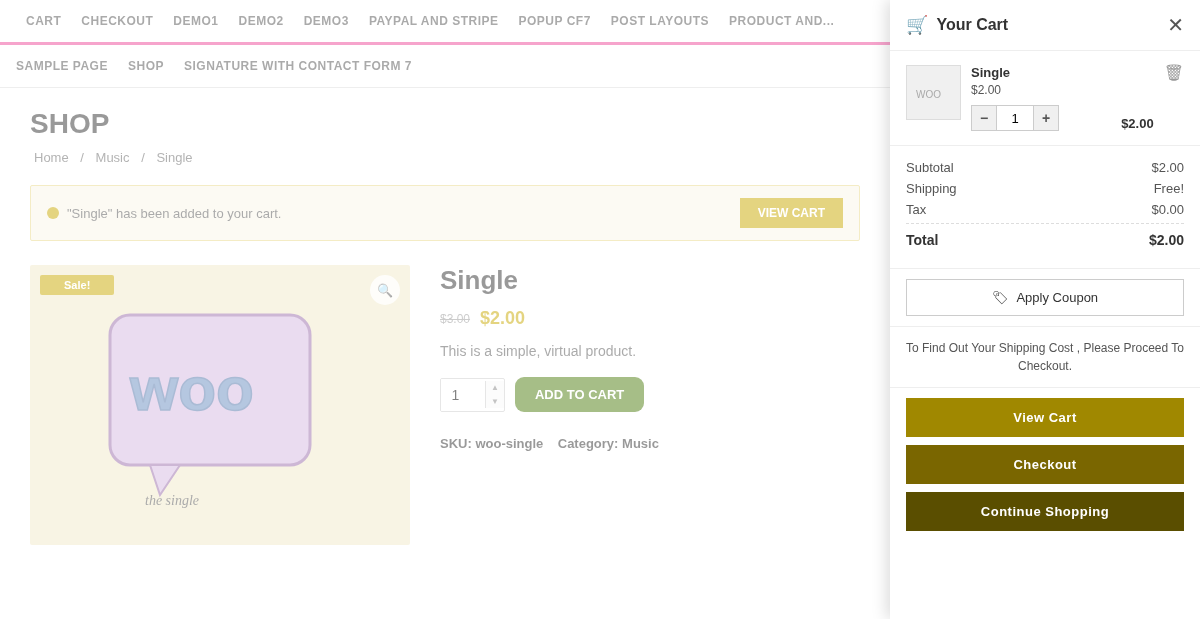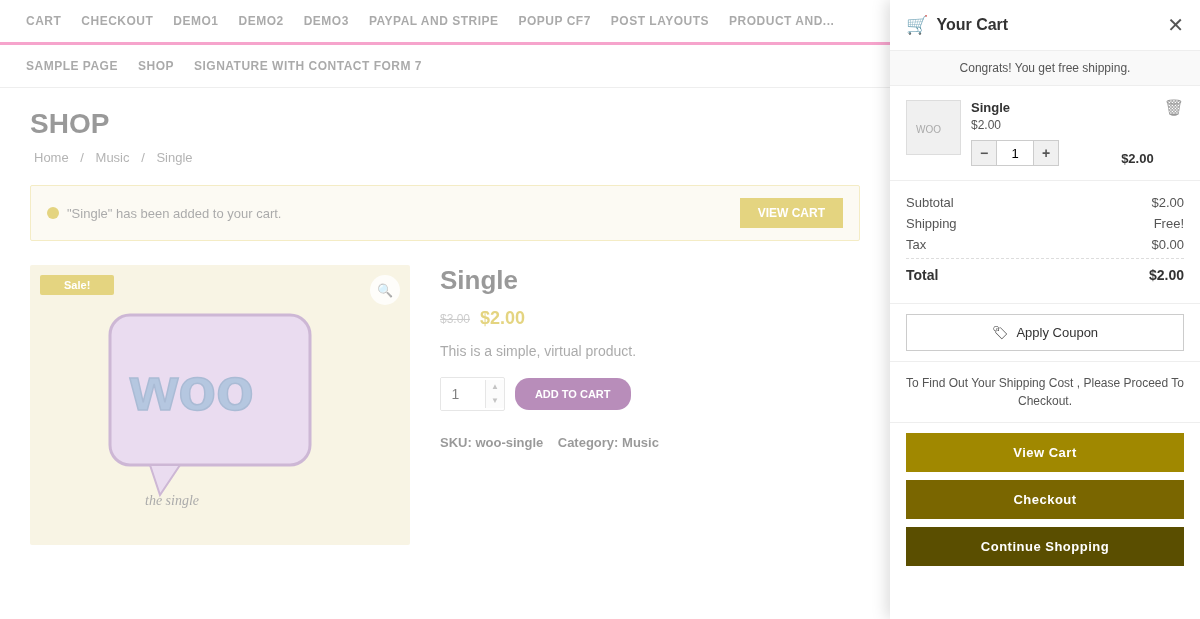--- a/index.html
+++ b/index.html
@@ -24,21 +24,21 @@
       text-transform: uppercase;
       cursor: pointer;
       letter-spacing: 0.5px;
     }
 
     
     .nav-row2 {
       display: flex;
       flex-wrap: wrap;
       align-items: center;
-      padding: 0 16px;
+      padding: 0 6px;
       border-bottom: 1px solid #ddd;
       background: #fff;
     }
 
     
     .main-content {
       padding: 20px 30px;
       max-width: 890px;
     }
     .shop-title {
@@ -203,29 +203,29 @@
       font-size: 8px;
       padding: 2px 5px;
       cursor: pointer;
       color: #888;
       background: #f9f9f9;
       border: none;
       outline: none;
       line-height: 1.2;
     }
     .add-to-cart-btn {
-      background: #701a75;
+      background: #4d7c0f;
       color: #fff;
       border: none;
       padding: 10px 20px;
-      font-size: 11px;
+      font-size: 13px;
       font-weight: 600;
       cursor: pointer;
       text-transform: uppercase;
-      border-radius: 14px;
+      border-radius: 9px;
     }
     .product-meta {
       font-size: 13px;
       color: #666;
       margin-top: 24px;
     }
     .product-meta span { color: #333; font-weight: 600; }
 
     
     .cart-sidebar {
@@ -538,21 +538,20 @@
 <div class="cart-sidebar">
 
   <div class="cart-header">
     <div class="cart-header-left">
       <span class="cart-icon-header">🛒</span>
       <span class="cart-header-title">Your Cart</span>
     </div>
     <button class="close-btn">✕</button>
   </div>
 
-  <div class="free-shipping-notice">Congrats! You get free shipping.</div>
 
   <div class="cart-item">
     <div class="cart-item-img">
       <svg width="45" height="45" viewBox="0 0 45 45">
         <rect width="45" height="45" fill="#f0f0f0"></rect>
         <text x="5" y="28" font-size="10" fill="#aaa">WOO</text>
       </svg>
     </div>
     <div class="cart-item-details">
       <div class="cart-item-name">Single</div>

